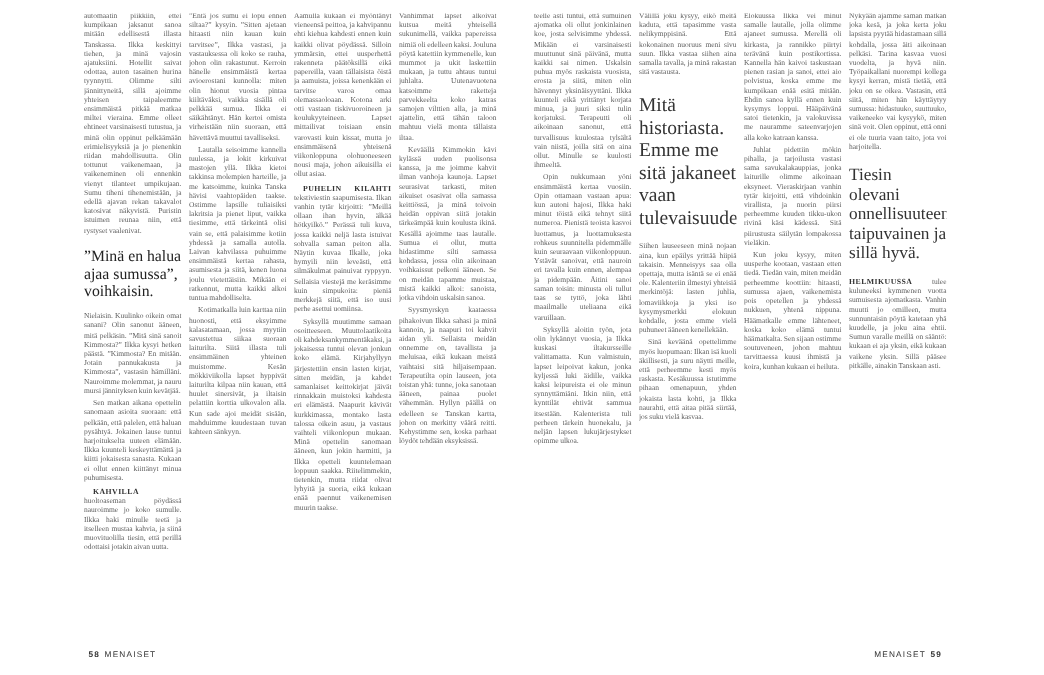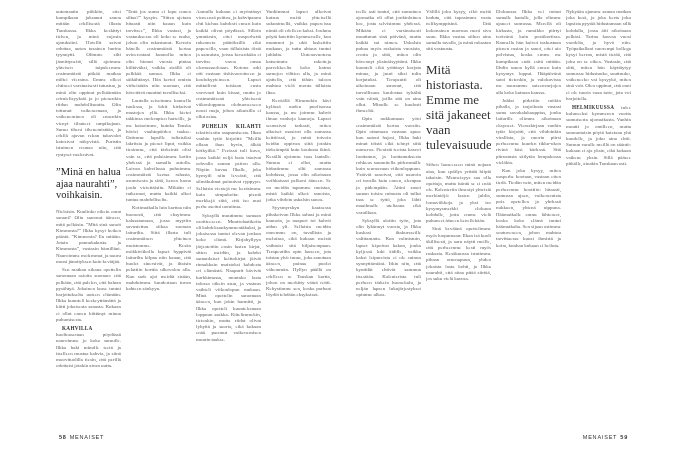--- a/index.html
+++ b/index.html
@@ -64,21 +64,21 @@
   .footer .brand { font-weight: 400; }
 </style>
 </head>
 <body>
 
 <div class="spread">
 
   <div class="page page-left">
     <div class="col">
         <p class="body-p">automaatin piikkiin, ettei kumpikaan jaksanut sanoa mitään edellisestä illasta Tanskassa. Ilkka keskittyi tiehen, ja minä vajosin ajatuksiini. Hotellit saivat odottaa, auton tasainen hurina tyynnytti. Olimme silti jännittyneitä, sillä ajoimme yhteisen taipaleemme ensimmäistä pitkää matkaa miltei vieraina. Emme olleet ehtineet varsinaisesti tutustua, ja minä olin oppinut pelkäämään erimielisyyksiä ja jo pienenkin riidan mahdollisuutta. Olin tottunut vaikenemaan, ja vaikeneminen oli ennenkin vienyt tilanteet umpikujaan. Sumu tiheni tihenemistään, ja edellä ajavan rekan takavalot katosivat näkyvistä. Puristin istuimen reunaa niin, että rystyset vaalenivat.</p>
-        <div class="pullquote md">”Minä en halua ajaa naurahti”, voihkaisin.</div>
+        <div class="pullquote md">”Minä en halua ajaa sumussa”, voihkaisin.</div>
         <p class="body-p">Nielaisin. Kuulinko oikein omat sanani? Olin sanonut ääneen, mitä pelkäsin. ”Mitä sinä sanoit Kimmosta?” Ilkka kysyi hetken päästä. ”Kimmosta? En mitään. Jotain pannukakusta ja Kimmosta”, vastasin hämilläni. Nauroimme molemmat, ja nauru mursi jännityksen kuin kevätjää.</p>
         <p class="body-p">Sen matkan aikana opettelin sanomaan asioita suoraan: että pelkään, että palelen, että haluan pysähtyä. Jokainen lause tuntui harjoitukselta uuteen elämään. Ilkka kuunteli keskeyttämättä ja kiitti jokaisesta sanasta. Kukaan ei ollut ennen kiittänyt minua puhumisesta.</p>
         <p class="body-p"><span class="lead">KAHVILLA </span>huoltoaseman pöydässä nauroimme jo koko sumulle. Ilkka haki minulle teetä ja itselleen mustaa kahvia, ja siinä muovituolilla tiesin, että perillä odottaisi jotakin aivan uutta.</p>
       </div>
     <div class="col">
         <p class="body-p">”Entä jos sumu ei lopu ennen siltaa?” kysyin. ”Sitten ajetaan hitaasti niin kauan kuin tarvitsee”, Ilkka vastasi, ja vastauksessa oli koko se rauha, johon olin rakastunut. Kerroin hänelle ensimmäistä kertaa avioerostani kunnolla: miten olin hionut vuosia pintaa kiiltäväksi, vaikka sisällä oli pelkkää sumua. Ilkka ei säikähtänyt. Hän kertoi omista virheistään niin suoraan, että hävettävä muuttui tavalliseksi.</p>
         <p class="body-p">Lautalla seisoimme kannella tuulessa, ja lokit kirkuivat mastojen yllä. Ilkka kietoi takkinsa molempien harteille, ja me katsoimme, kuinka Tanska hävisi vaahtopäiden taakse. Ostimme lapsille tuliaisiksi lakritsia ja pienet liput, vaikka tiesimme, että tärkeintä olisi vain se, että palaisimme kotiin yhdessä ja samalla autolla. Laivan kahvilassa puhuimme ensimmäistä kertaa rahasta, asumisesta ja siitä, kenen luona joulu vietettäisiin. Mikään ei ratkennut, mutta kaikki alkoi tuntua mahdolliselta.</p>
         <p class="body-p">Kotimatkalla luin karttaa niin huonosti, että eksyimme kalasatamaan, jossa myytiin savustettua siikaa suoraan laiturilta. Siitä illasta tuli ensimmäinen yhteinen muistomme. Kesän mökkiviikolla lapset hyppivät laiturilta kilpaa niin kauan, että huulet sinersivät, ja iltaisin pelattiin korttia ulkovalon alla. Kun sade ajoi meidät sisään, mahduimme kuudestaan tuvan kahteen sänkyyn.</p>
       </div>
     <div class="col">
@@ -105,20 +105,21 @@
         <p class="body-p">Siihen lauseeseen minä nojaan aina, kun epäilys yrittää hiipiä takaisin. Menneisyys saa olla opettaja, mutta isäntä se ei enää ole. Kalenteriin ilmestyi yhteisiä merkintöjä: lasten juhlia, lomaviikkoja ja yksi iso kysymysmerkki elokuun kohdalle, josta emme vielä puhuneet ääneen kenellekään.</p>
         <p class="body-p">Sinä keväänä opettelimme myös luopumaan: Ilkan isä kuoli äkillisesti, ja suru näytti meille, että perheemme kesti myös raskasta. Kesäkuussa istutimme pihaan omenapuun, yhden jokaista lasta kohti, ja Ilkka naurahti, että aitaa pitää siirtää, jos suku vielä kasvaa.</p>
       </div>
     <div class="col">
         <p class="body-p">Elokuussa Ilkka vei minut samalle lautalle, jolla olimme ajaneet sumussa. Merellä oli kirkasta, ja rannikko piirtyi terävänä kuin postikortissa. Kannella hän kaivoi taskustaan pienen rasian ja sanoi, ettei aio polvistua, koska emme me kumpikaan enää esitä mitään. Ehdin sanoa kyllä ennen kuin kysymys loppui. Hääpäivänä satoi tietenkin, ja valokuvissa me nauramme sateenvarjojen alla koko katraan kanssa.</p>
         <p class="body-p">Juhlat pidettiin mökin pihalla, ja tarjoilusta vastasi sama savukalakauppias, jonka laiturille olimme aikoinaan eksyneet. Vieraskirjaan vanhin tytär kirjoitti, että vihdoinkin virallista, ja nuorin piirsi perheemme kuuden tikku-ukon rivinä käsi kädessä. Sitä piirustusta säilytän lompakossa vieläkin.</p>
         <p class="body-p">Kun joku kysyy, miten uusperhe kootaan, vastaan etten tiedä. Tiedän vain, miten meidän perheemme koottiin: hitaasti, sumussa ajaen, vaikenemista pois opetellen ja yhdessä nukkuen, yhtenä nippuna. Häämatkalle emme lähteneet, koska koko elämä tuntui häämatkalta. Sen sijaan ostimme soutuveneen, johon mahtuu tarvittaessa kuusi ihmistä ja koira, kunhan kukaan ei heiluta.</p>
       </div>
     <div class="col">
         <p class="body-p">Nykyään ajamme saman matkan joka kesä, ja joka kerta joku lapsista pyytää hidastamaan sillä kohdalla, jossa äiti aikoinaan pelkäsi. Tarina kasvaa vuosi vuodelta, ja hyvä niin. Työpaikallani nuorempi kollega kysyi kerran, mistä tietää, että joku on se oikea. Vastasin, että siitä, miten hän käyttäytyy sumussa: hidastuuko, suuttuuko, vaikeneeko vai kysyykö, miten sinä voit. Olen oppinut, että onni ei ole tuuria vaan taito, jota voi harjoitella.</p>
+        <div class="pullquote md2">Tiesin olevani onnellisuuteen taipuvainen ja sillä hyvä.</div>
         <p class="body-p"><span class="lead">HELMIKUUSSA </span>tulee kuluneeksi kymmenen vuotta sumuisesta ajomatkasta. Vanhin muutti jo omilleen, mutta sunnuntaisin pöytä katetaan yhä kuudelle, ja joku aina ehtii. Sumun varalle meillä on sääntö: kukaan ei aja yksin, eikä kukaan vaikene yksin. Sillä pääsee pitkälle, ainakin Tanskaan asti.</p>
       </div>
   </div>
 
   <div class="footer footer-left">
     <span class="pn">58</span><span class="brand">MENAISET</span>
   </div>
 
   <div class="footer footer-right">
     <span class="brand">MENAISET</span><span class="pn">59</span>

